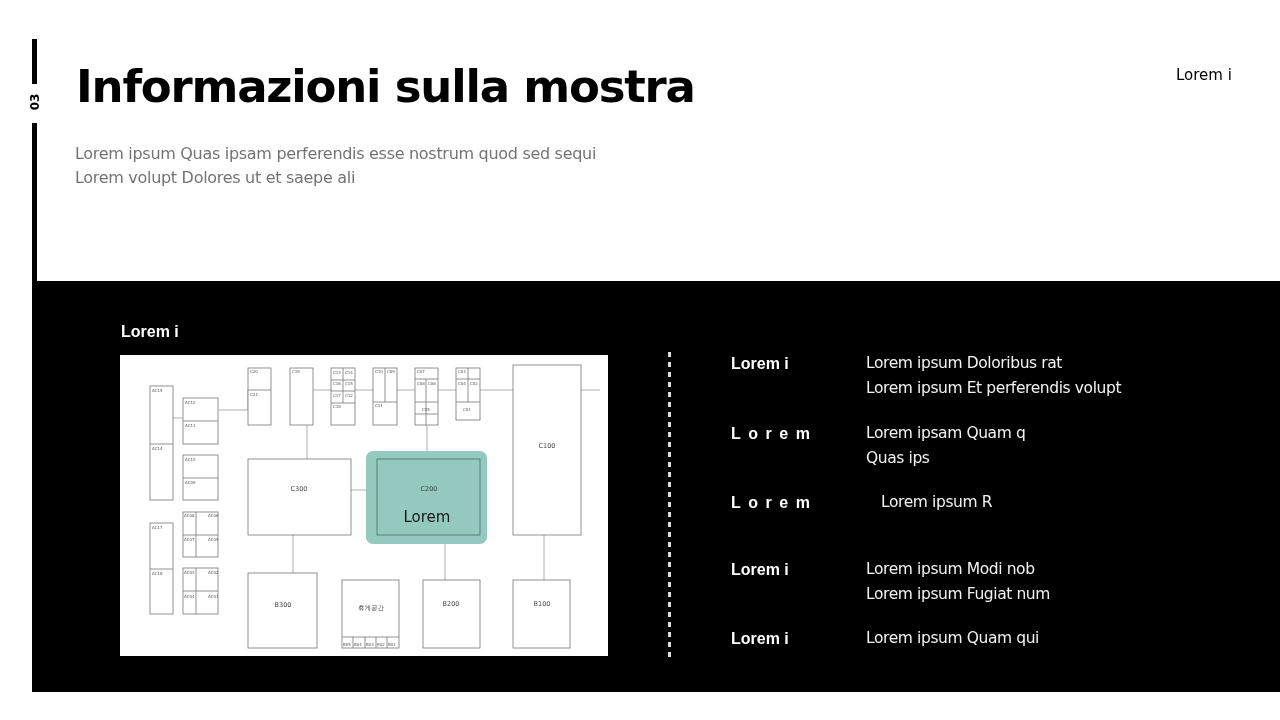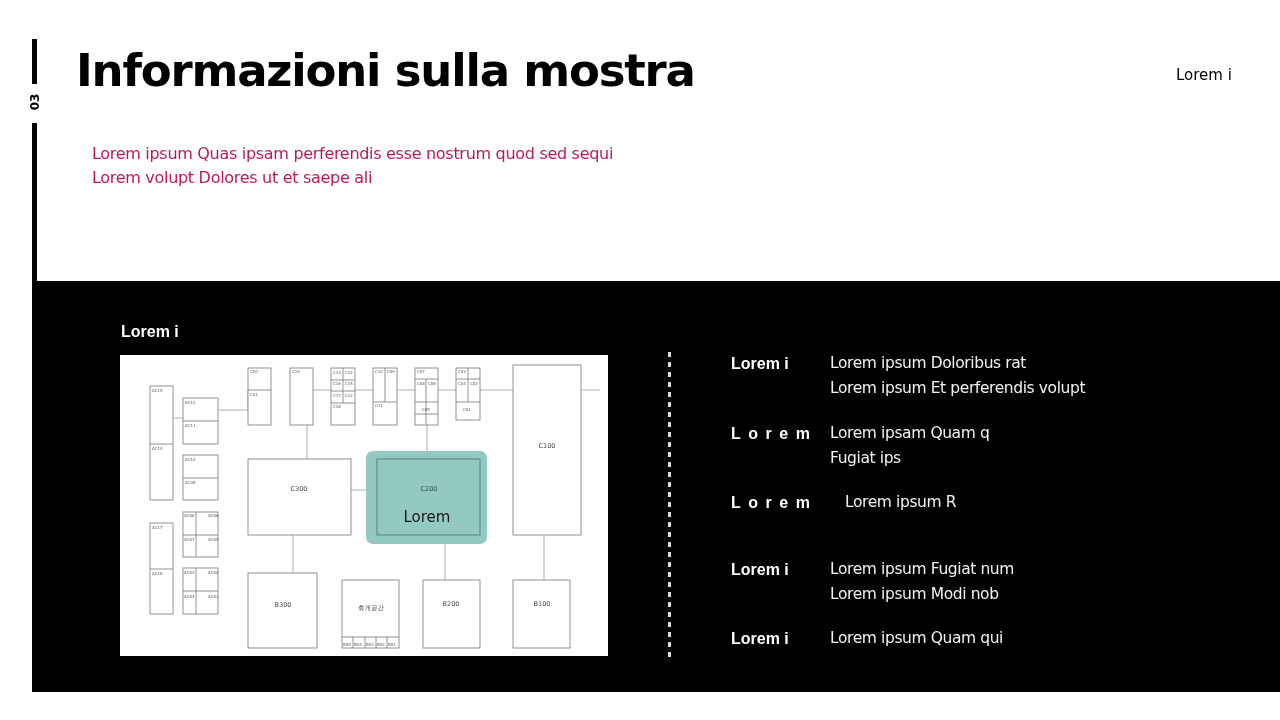--- a/index.html
+++ b/index.html
@@ -5,41 +5,41 @@
   * { box-sizing: border-box; margin: 0; padding: 0; }
   html, body { width: 1280px; height: 720px; background: #ffffff; overflow: hidden; }
   body { position: relative; font-family: "DejaVu Sans", sans-serif; color: #000; }
 
   .page-num-bar-top { position: absolute; left: 32px; top: 39px; width: 5px; height: 45px; background: #000; }
   .page-num { position: absolute; left: 24px; top: 93px; width: 22px; height: 18px;
               transform: rotate(-90deg); transform-origin: center; font: bold 12px "DejaVu Sans", sans-serif;
               text-align: center; line-height: 18px; }
   .left-rule { position: absolute; left: 32px; top: 123px; width: 5px; height: 160px; background: #000; }
 
-  .title { position: absolute; left: 76px; top: 44px; font: bold 45px "DejaVu Sans", sans-serif;
+  .title { position: absolute; left: 76px; top: 60px; font: bold 45px "DejaVu Sans", sans-serif;
            letter-spacing: -1.2px; white-space: nowrap; text-align: center; }
-  .subtitle { position: absolute; left: 92px; top: 142px; font: 16px "DejaVu Sans", sans-serif;
-              line-height: 24px; letter-spacing: -0.3px; color: #be185d; }
+  .subtitle { position: absolute; left: 75px; top: 142px; font: 16px "DejaVu Sans", sans-serif;
+              line-height: 24px; letter-spacing: -0.3px; color: #737373; }
   .top-right { position: absolute; left: 1176px; top: 66px; font: 15px "DejaVu Sans", sans-serif; }
 
   .dark-panel { position: absolute; left: 32px; top: 281px; width: 1248px; height: 411px; background: #000; }
 
   .map-label { position: absolute; left: 121px; top: 323px; font: bold 16px "Liberation Sans", sans-serif; color: #fff; }
   .map { position: absolute; left: 120px; top: 355px; width: 488px; height: 301px; background: #fff; }
   .map svg { display: block; }
 
   .divider { position: absolute; left: 668px; top: 352px; width: 3px; height: 310px;
              background-image: repeating-linear-gradient(to bottom, #ddd 0 5px, transparent 5px 10px); }
 
   .info { position: absolute; left: 731px; color: #fff; }
   .info .k { position: absolute; left: 0; font: bold 16px "Liberation Sans", sans-serif; white-space: nowrap; }
   .info .k.spaced { letter-spacing: 7.5px; }
   .info .v { position: absolute; left: 99px; font: 15.5px "DejaVu Sans", sans-serif; line-height: 25px;
              letter-spacing: -0.4px; white-space: nowrap; color: #f2f2f2; }
-  .info .v div { height: 25px; }
+  .info .v div { height: 25px; margin-left: 36px; }
 </style>
 </head>
 <body>
 
 <div class="page-num-bar-top"></div>
 <div class="page-num">03</div>
 <div class="left-rule"></div>
 
 <h1 class="title">Informazioni sulla mostra</h1>
 <div class="subtitle">
@@ -184,34 +184,34 @@
   <div class="k" style="top:1px">Lorem i</div>
   <div class="v" style="top:-3px">
     <div>Lorem ipsum Doloribus rat</div>
     <div>Lorem ipsum Et perferendis volupt</div>
   </div>
 </div>
 <div class="info" style="top:424px">
   <div class="k spaced" style="top:1px">Lorem</div>
   <div class="v" style="top:-3px">
     <div>Lorem ipsam Quam q</div>
-    <div>Fugiat ips</div>
+    <div>Quas ips</div>
   </div>
 </div>
 <div class="info" style="top:493px">
   <div class="k spaced" style="top:1px">Lorem</div>
   <div class="v" style="top:-3px; left:114px">
     <div>Lorem ipsum R</div>
   </div>
 </div>
 <div class="info" style="top:560px">
   <div class="k" style="top:1px">Lorem i</div>
   <div class="v" style="top:-3px">
+    <div>Lorem ipsum Modi nob</div>
     <div>Lorem ipsum Fugiat num</div>
-    <div>Lorem ipsum Modi nob</div>
   </div>
 </div>
 <div class="info" style="top:629px">
   <div class="k" style="top:1px">Lorem i</div>
   <div class="v" style="top:-3px">
     <div>Lorem ipsum Quam qui</div>
   </div>
 </div>
 
 </body></html>

